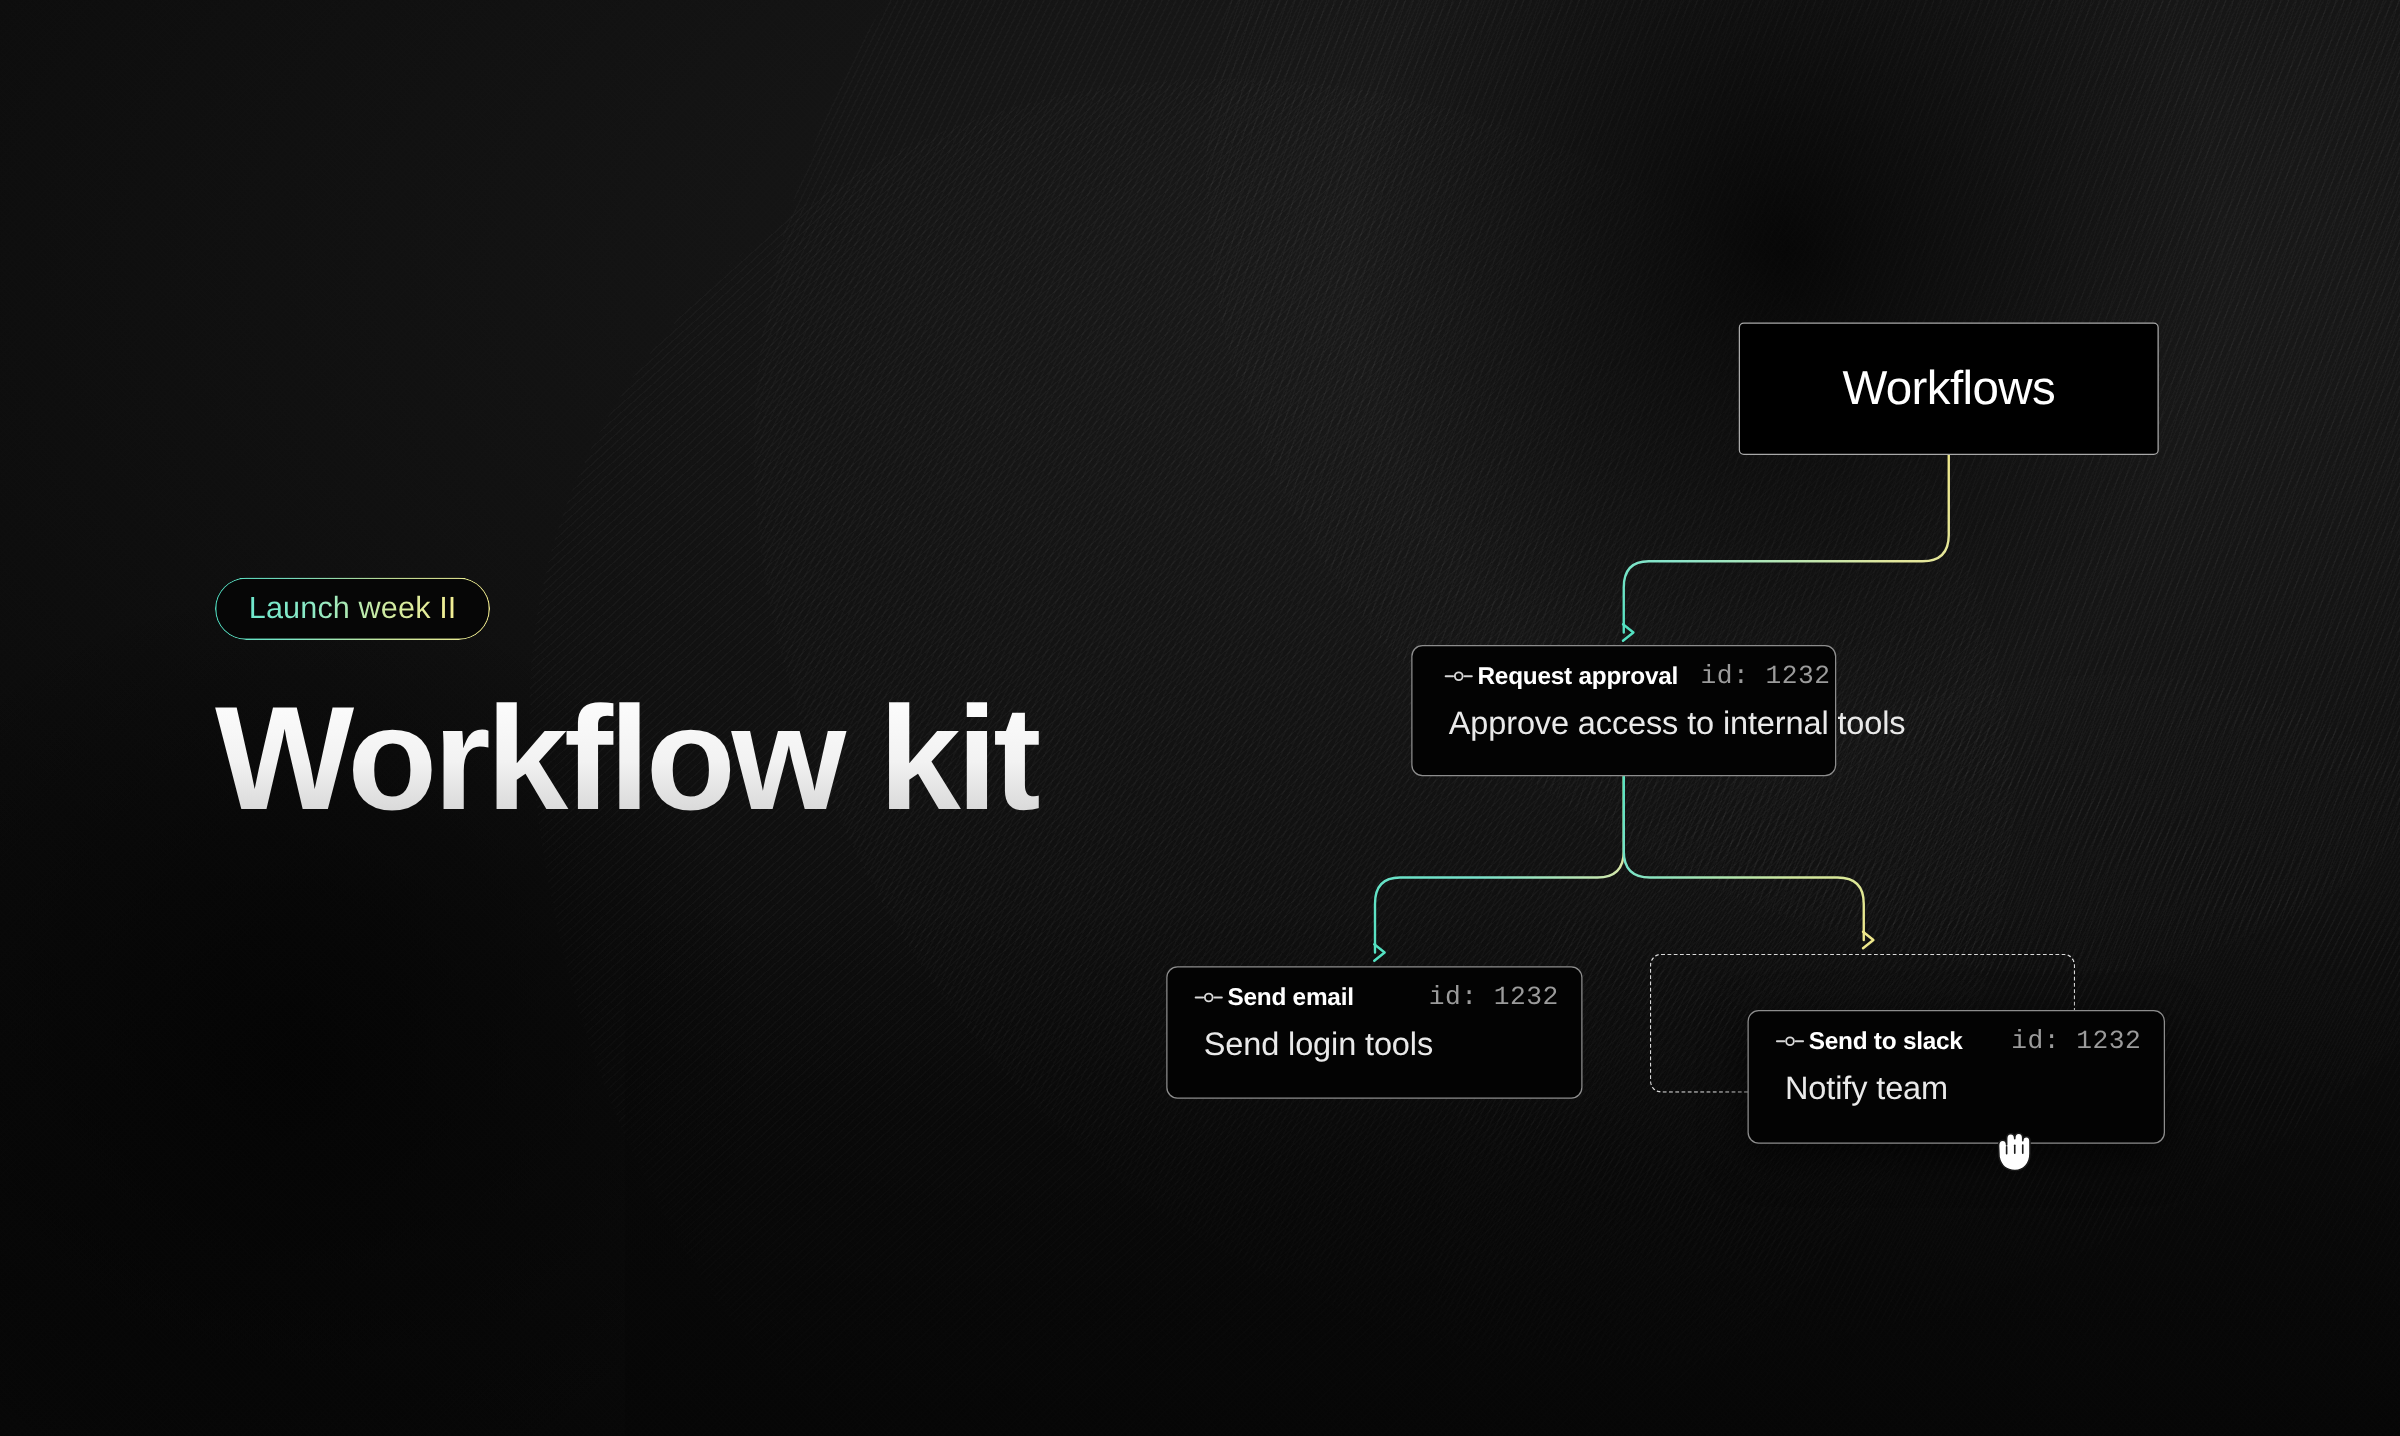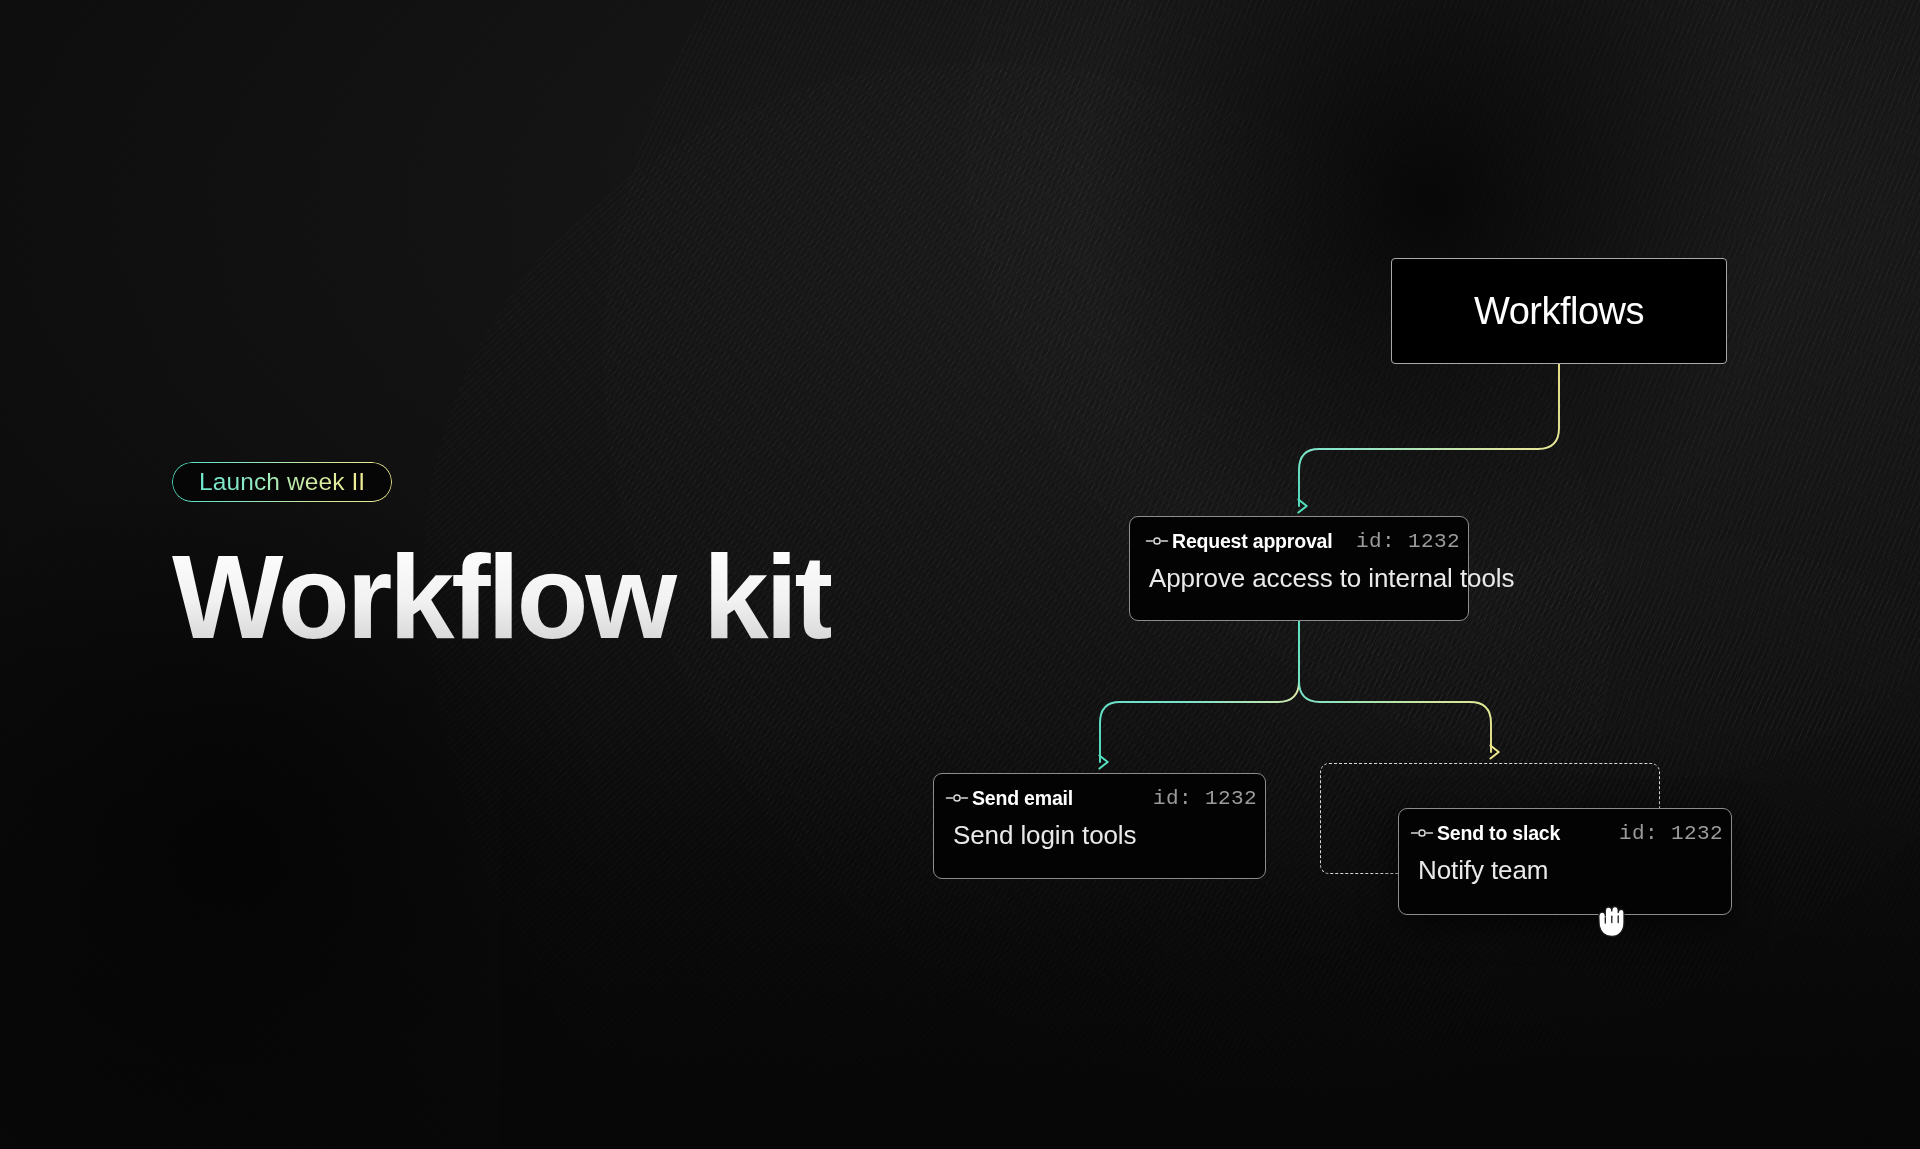--- a/index.html
+++ b/index.html
@@ -145,21 +145,21 @@
     position: absolute;
     left: 172px;
     top: 462px;
     z-index: 8;
   }
 
   .badge {
     display: inline-flex;
     align-items: center;
     justify-content: center;
-    height: 40px;
+    height: 50px;
     padding: 0 27px;
     border-radius: 999px;
     position: relative;
     background: #060606;
     font-size: 24.5px;
     letter-spacing: 0.1px;
     line-height: 1;
     white-space: nowrap;
   }
   .badge::before {
@@ -241,21 +241,21 @@
     line-height: 1;
   }
 
   
   .node {
     position: absolute;
     background: #030303;
     border: 1.3px solid #8d8d8d;
     border-radius: 9px;
     z-index: 7;
-    padding: 0 8px;
+    padding: 0 18px;
   }
   .node-head {
     display: flex;
     align-items: center;
     gap: 0;
     height: 48px;
   }
   .node-icon {
     width: 30px;
     flex: 0 0 30px;

